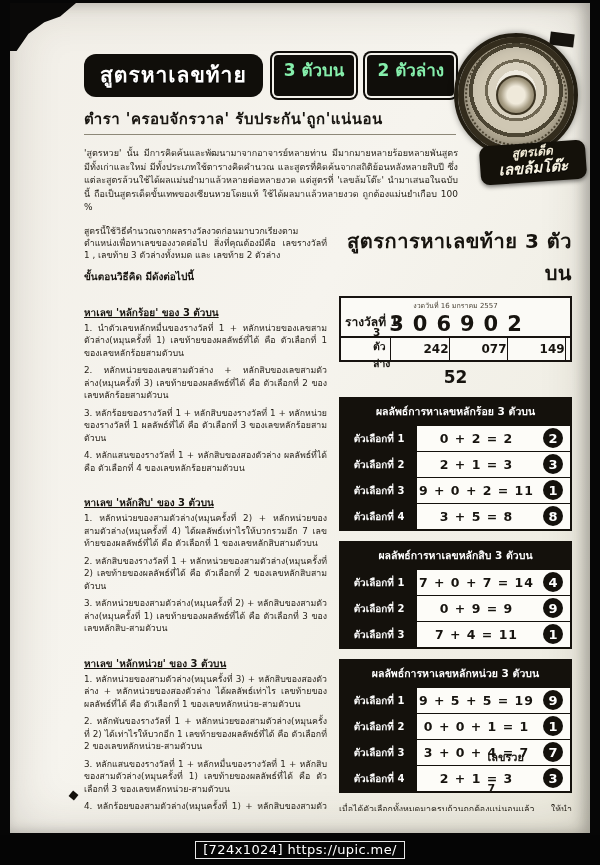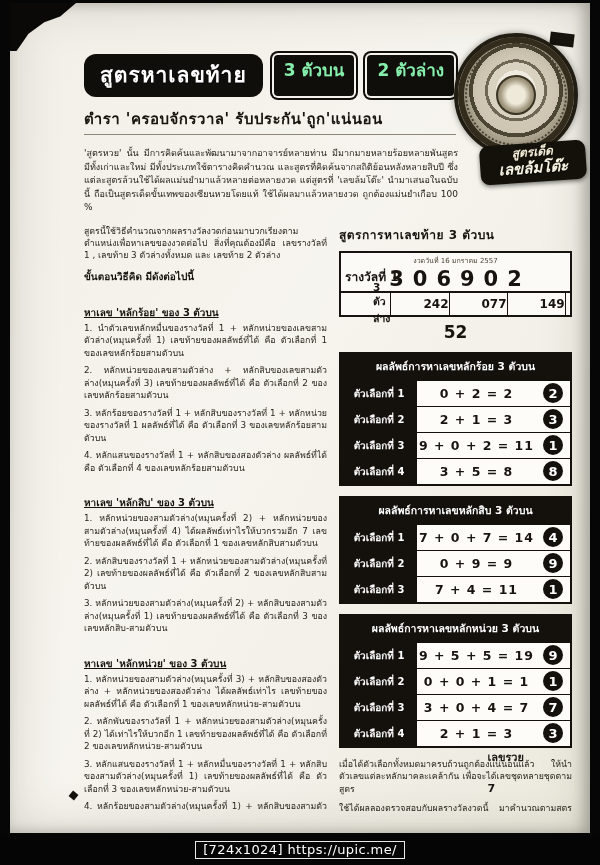--- a/index.html
+++ b/index.html
@@ -73,21 +73,21 @@
   
   .columns { display:flex; gap:12px; margin-top:10px; height:586px; overflow:hidden; }
   .left-col { width:243px; overflow:hidden; }
   .right-col { width:233px; }
 
   .col-heading { font-size:10px; font-weight:bold; margin:7px 0 2px; }
   .col-subheading { font-size:10px; font-weight:bold; margin:21px 0 2px; text-decoration:underline; }
   .col-para { font-size:8.8px; line-height:1.42; text-align:justify; margin:0 0 5px; color:#241f17; }
 
   
-  .formula-title { font-size:12px; font-weight:bold; text-align:left; letter-spacing:.5px; }
+  .formula-title { font-size:20px; font-weight:bold; text-align:right; letter-spacing:.5px; }
   .prize-table { margin-top:7px; border:2px solid #171310; background:#fbfaf6; }
   .prize-top { position:relative; height:40px; border-bottom:2px solid #171310; }
   .prize-label { position:absolute; left:4px; top:14px; font-size:12px; font-weight:bold; }
   .draw-date { position:absolute; top:2px; left:0; right:0; text-align:center; font-size:7px; color:#4a4336; }
   .prize-number { position:absolute; bottom:0; left:0; right:0; text-align:center;
     font-size:21px; font-weight:bold; letter-spacing:9px; padding-left:9px; }
   .prize-values { display:flex; height:22px; }
   .prize-values .pv { flex:1; border-left:1.5px solid #171310; display:flex; align-items:center;
     justify-content:center; font-size:12px; font-weight:bold;padding-left:32px; }
   .prize-values .pv-label { border-left:none; font-size:10.5px; }

